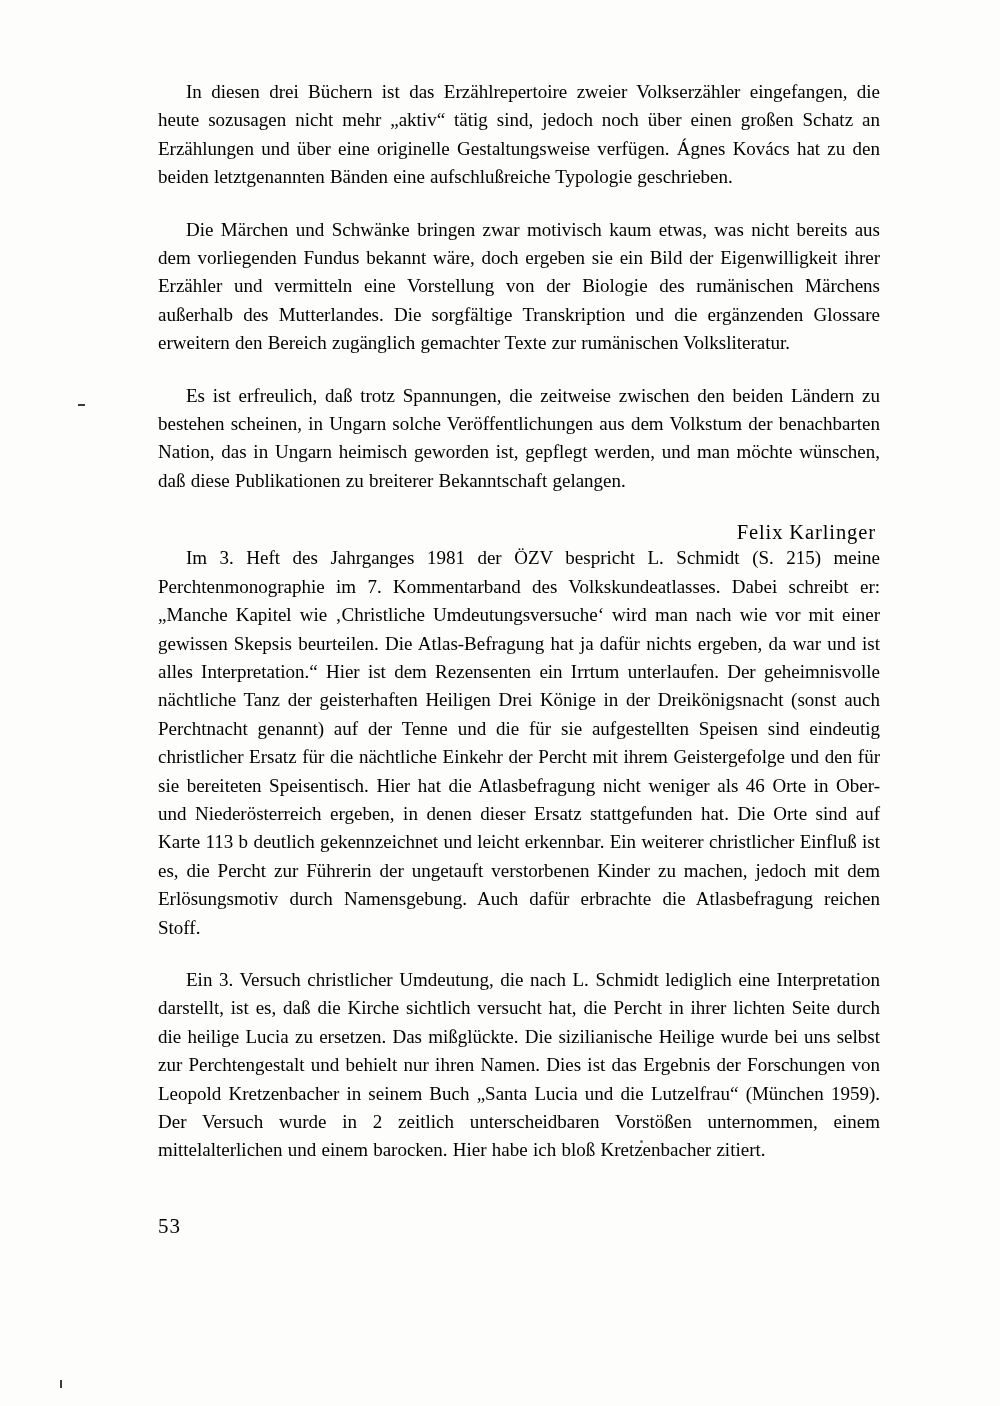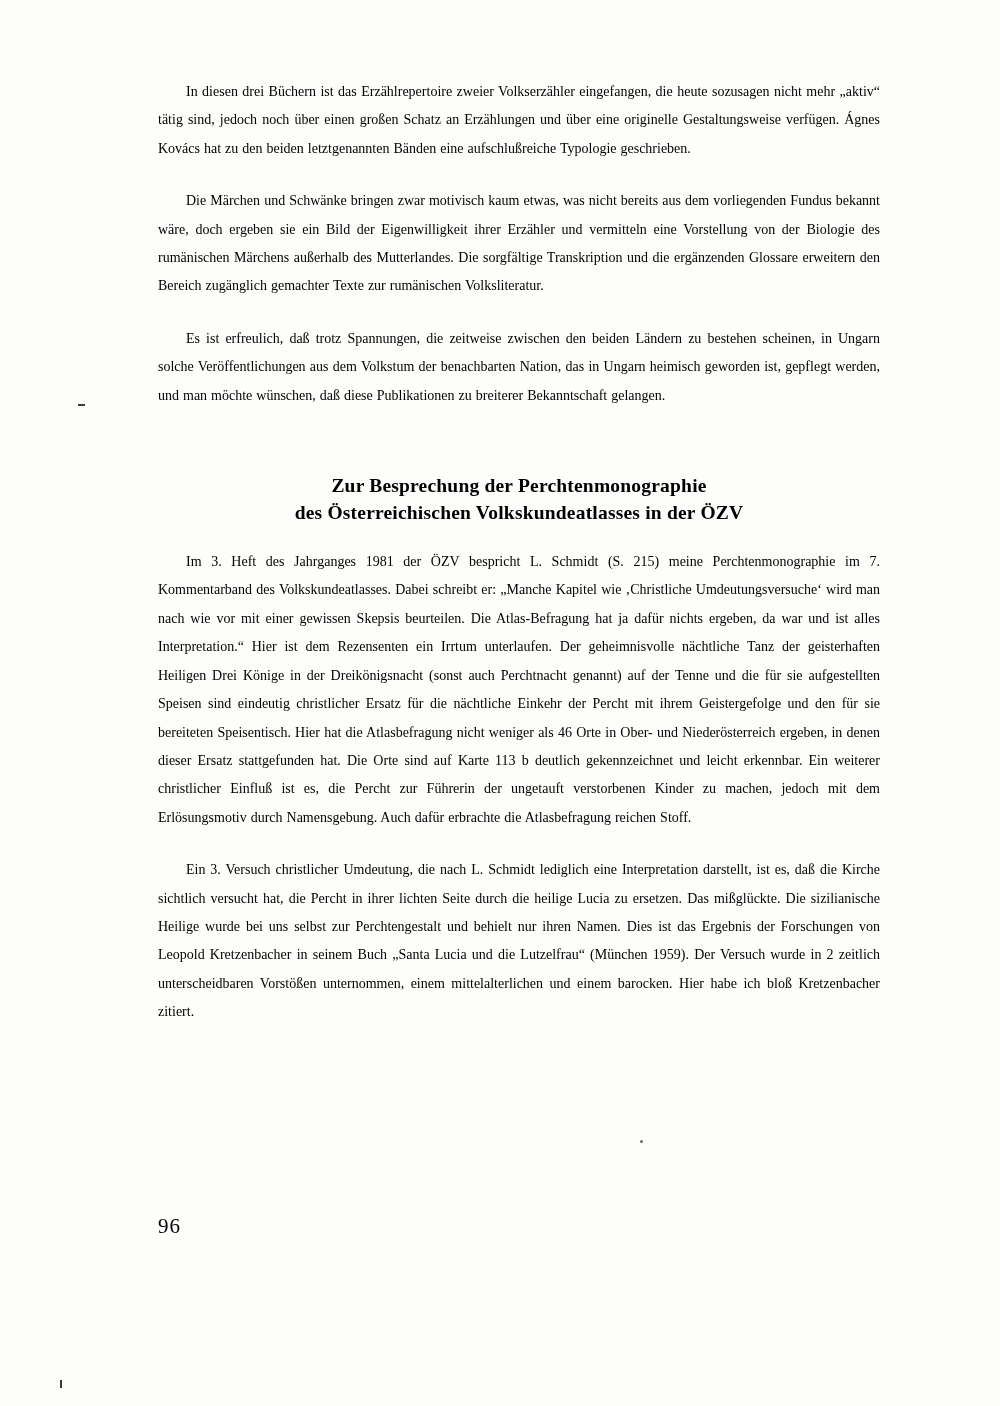--- a/index.html
+++ b/index.html
@@ -24,21 +24,21 @@
     background: #fdfdfb;
   }
   .content {
     position: absolute;
     left: 158px;
     top: 78px;
     width: 722px;
   }
   p.para {
     margin: 0 0 0 0;
-    font-size: 14px;
+    font-size: 19px;
     line-height: 28.4px;
     text-align: justify;
     text-indent: 28px;
     hyphens: manual;
     word-spacing: 0.5px;
   }
   p.para + p.para {
     margin-top: 24px;
   }
   .signature {
@@ -99,26 +99,23 @@
   <div class="tick tick-left"></div>
   <div class="tick tick-bottom"></div>
   <div class="speck" style="left:640px; top:1140px;"></div>
 
   <div class="content">
 
     <p class="para">In diesen drei Büchern ist das Erzählrepertoire zweier Volkserzähler eingefangen, die heute sozusagen nicht mehr „aktiv“ tätig sind, jedoch noch über einen großen Schatz an Erzählungen und über eine originelle Gestaltungsweise verfügen. Ágnes Kovács hat zu den beiden letztgenannten Bänden eine aufschlußreiche Typologie geschrieben.</p>
     <p class="para">Die Märchen und Schwänke bringen zwar motivisch kaum etwas, was nicht bereits aus dem vorliegenden Fundus bekannt wäre, doch ergeben sie ein Bild der Eigenwilligkeit ihrer Erzähler und vermitteln eine Vorstellung von der Biologie des rumänischen Märchens außerhalb des Mutterlandes. Die sorgfältige Transkription und die ergänzenden Glossare erweitern den Bereich zugänglich gemachter Texte zur rumänischen Volksliteratur.</p>
     <p class="para">Es ist erfreulich, daß trotz Spannungen, die zeitweise zwischen den beiden Ländern zu bestehen scheinen, in Ungarn solche Veröffentlichungen aus dem Volkstum der benachbarten Nation, das in Ungarn heimisch geworden ist, gepflegt werden, und man möchte wünschen, daß diese Publikationen zu breiterer Bekanntschaft gelangen.</p>
 
+    <div class="signature">Felix Karlinger</div>
 
-    <div class="section-heading">
-      <div>Zur Besprechung der Perchtenmonographie</div>
-      <div>des Österreichischen Volkskundeatlasses in der ÖZV</div>
-    </div>
 
     <p class="para">Im 3. Heft des Jahrganges 1981 der ÖZV bespricht L. Schmidt (S. 215) meine Perchtenmonographie im 7. Kommentarband des Volkskundeatlasses. Dabei schreibt er: „Manche Kapitel wie ‚Christliche Umdeutungsversuche‘ wird man nach wie vor mit einer gewissen Skepsis beurteilen. Die Atlas-Befragung hat ja dafür nichts ergeben, da war und ist alles Interpretation.“ Hier ist dem Rezensenten ein Irrtum unterlaufen. Der geheimnisvolle nächtliche Tanz der geisterhaften Heiligen Drei Könige in der Dreikönigsnacht (sonst auch Perchtnacht genannt) auf der Tenne und die für sie aufgestellten Speisen sind eindeutig christlicher Ersatz für die nächtliche Einkehr der Percht mit ihrem Geistergefolge und den für sie bereiteten Speisentisch. Hier hat die Atlasbefragung nicht weniger als 46 Orte in Ober- und Niederösterreich ergeben, in denen dieser Ersatz stattgefunden hat. Die Orte sind auf Karte 113 b deutlich gekennzeichnet und leicht erkennbar. Ein weiterer christlicher Einfluß ist es, die Percht zur Führerin der ungetauft verstorbenen Kinder zu machen, jedoch mit dem Erlösungsmotiv durch Namensgebung. Auch dafür erbrachte die Atlasbefragung reichen Stoff.</p>
     <p class="para">Ein 3. Versuch christlicher Umdeutung, die nach L. Schmidt lediglich eine Interpretation darstellt, ist es, daß die Kirche sichtlich versucht hat, die Percht in ihrer lichten Seite durch die heilige Lucia zu ersetzen. Das mißglückte. Die sizilianische Heilige wurde bei uns selbst zur Perchtengestalt und behielt nur ihren Namen. Dies ist das Ergebnis der Forschungen von Leopold Kretzenbacher in seinem Buch „Santa Lucia und die Lutzelfrau“ (München 1959). Der Versuch wurde in 2 zeitlich unterscheidbaren Vorstößen unternommen, einem mittelalterlichen und einem barocken. Hier habe ich bloß Kretzenbacher zitiert.</p>
 
   </div>
 
-  <div class="folio">96</div>
+  <div class="folio">53</div>
 
 </div>
 
 </body></html>

